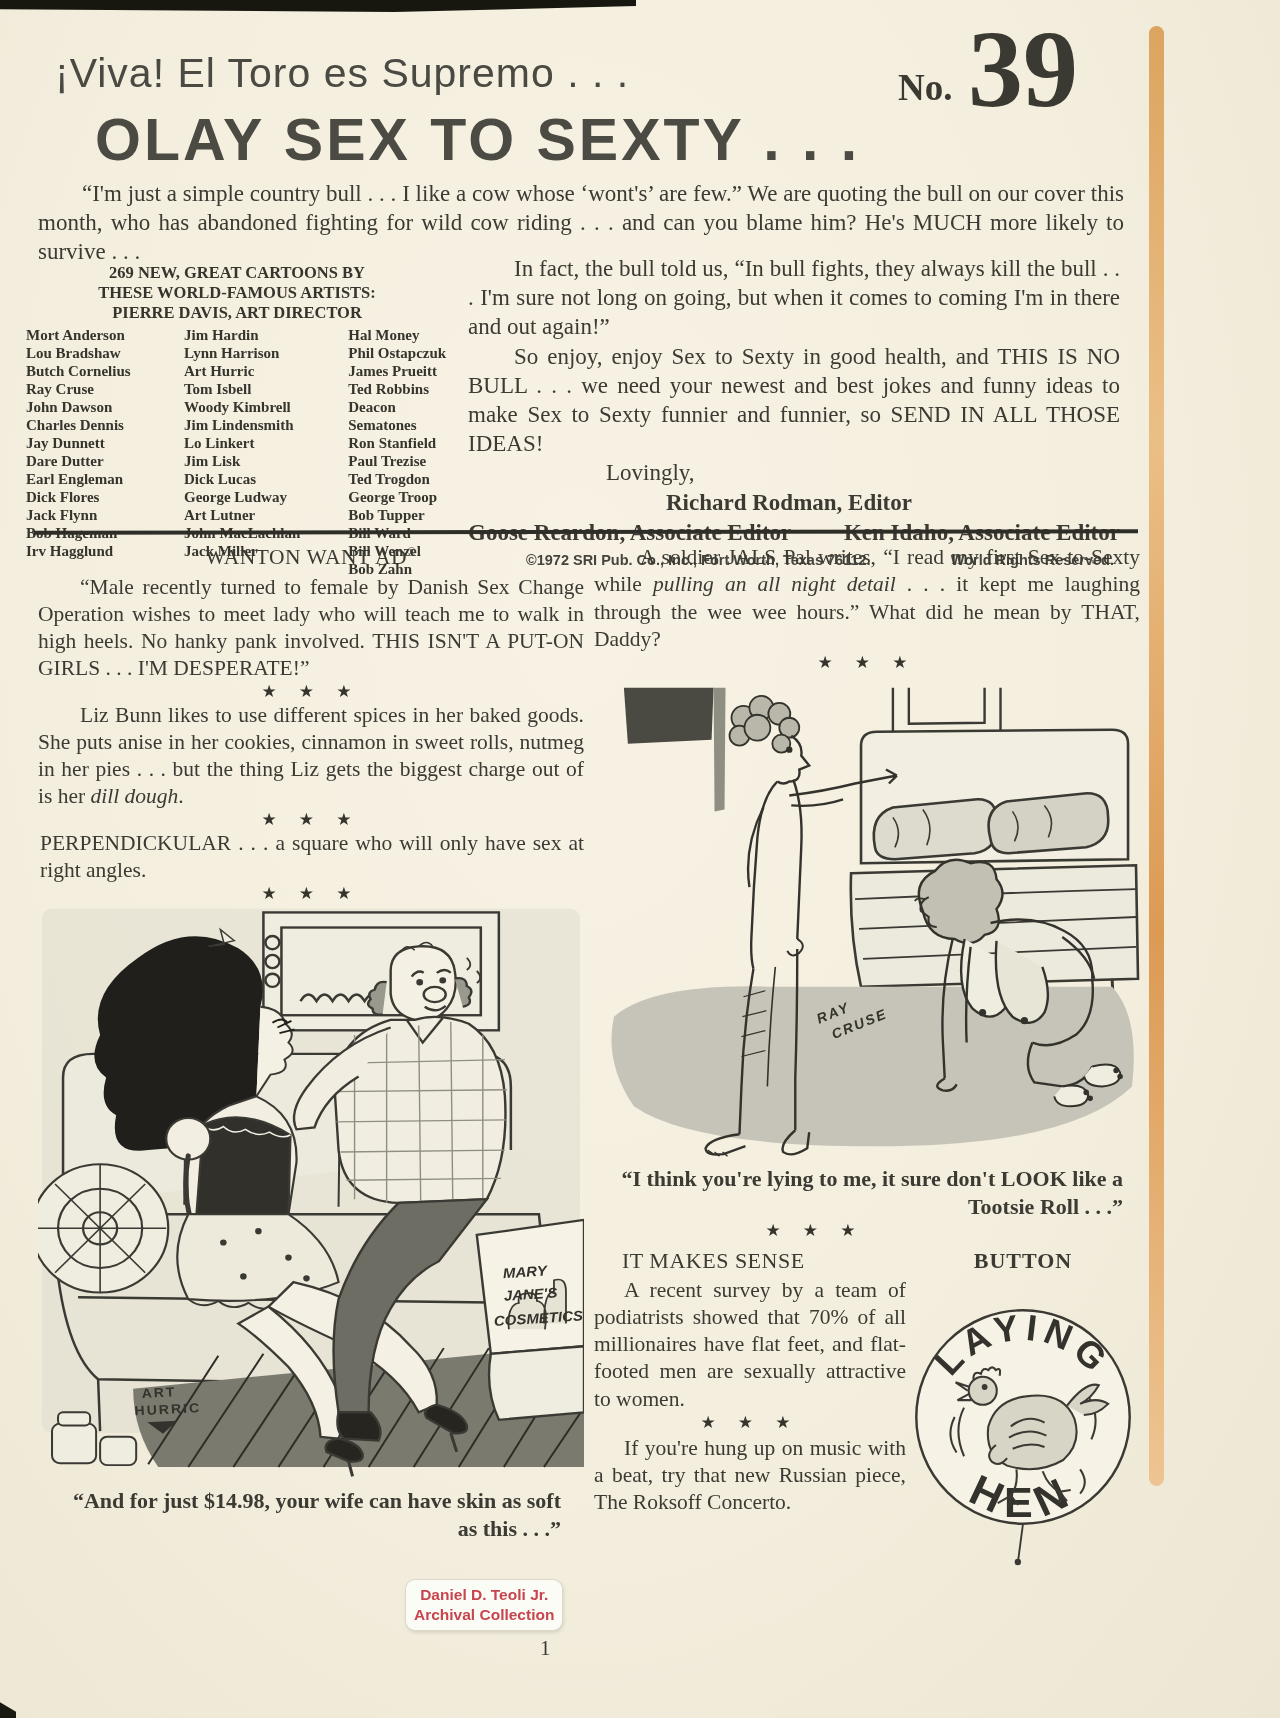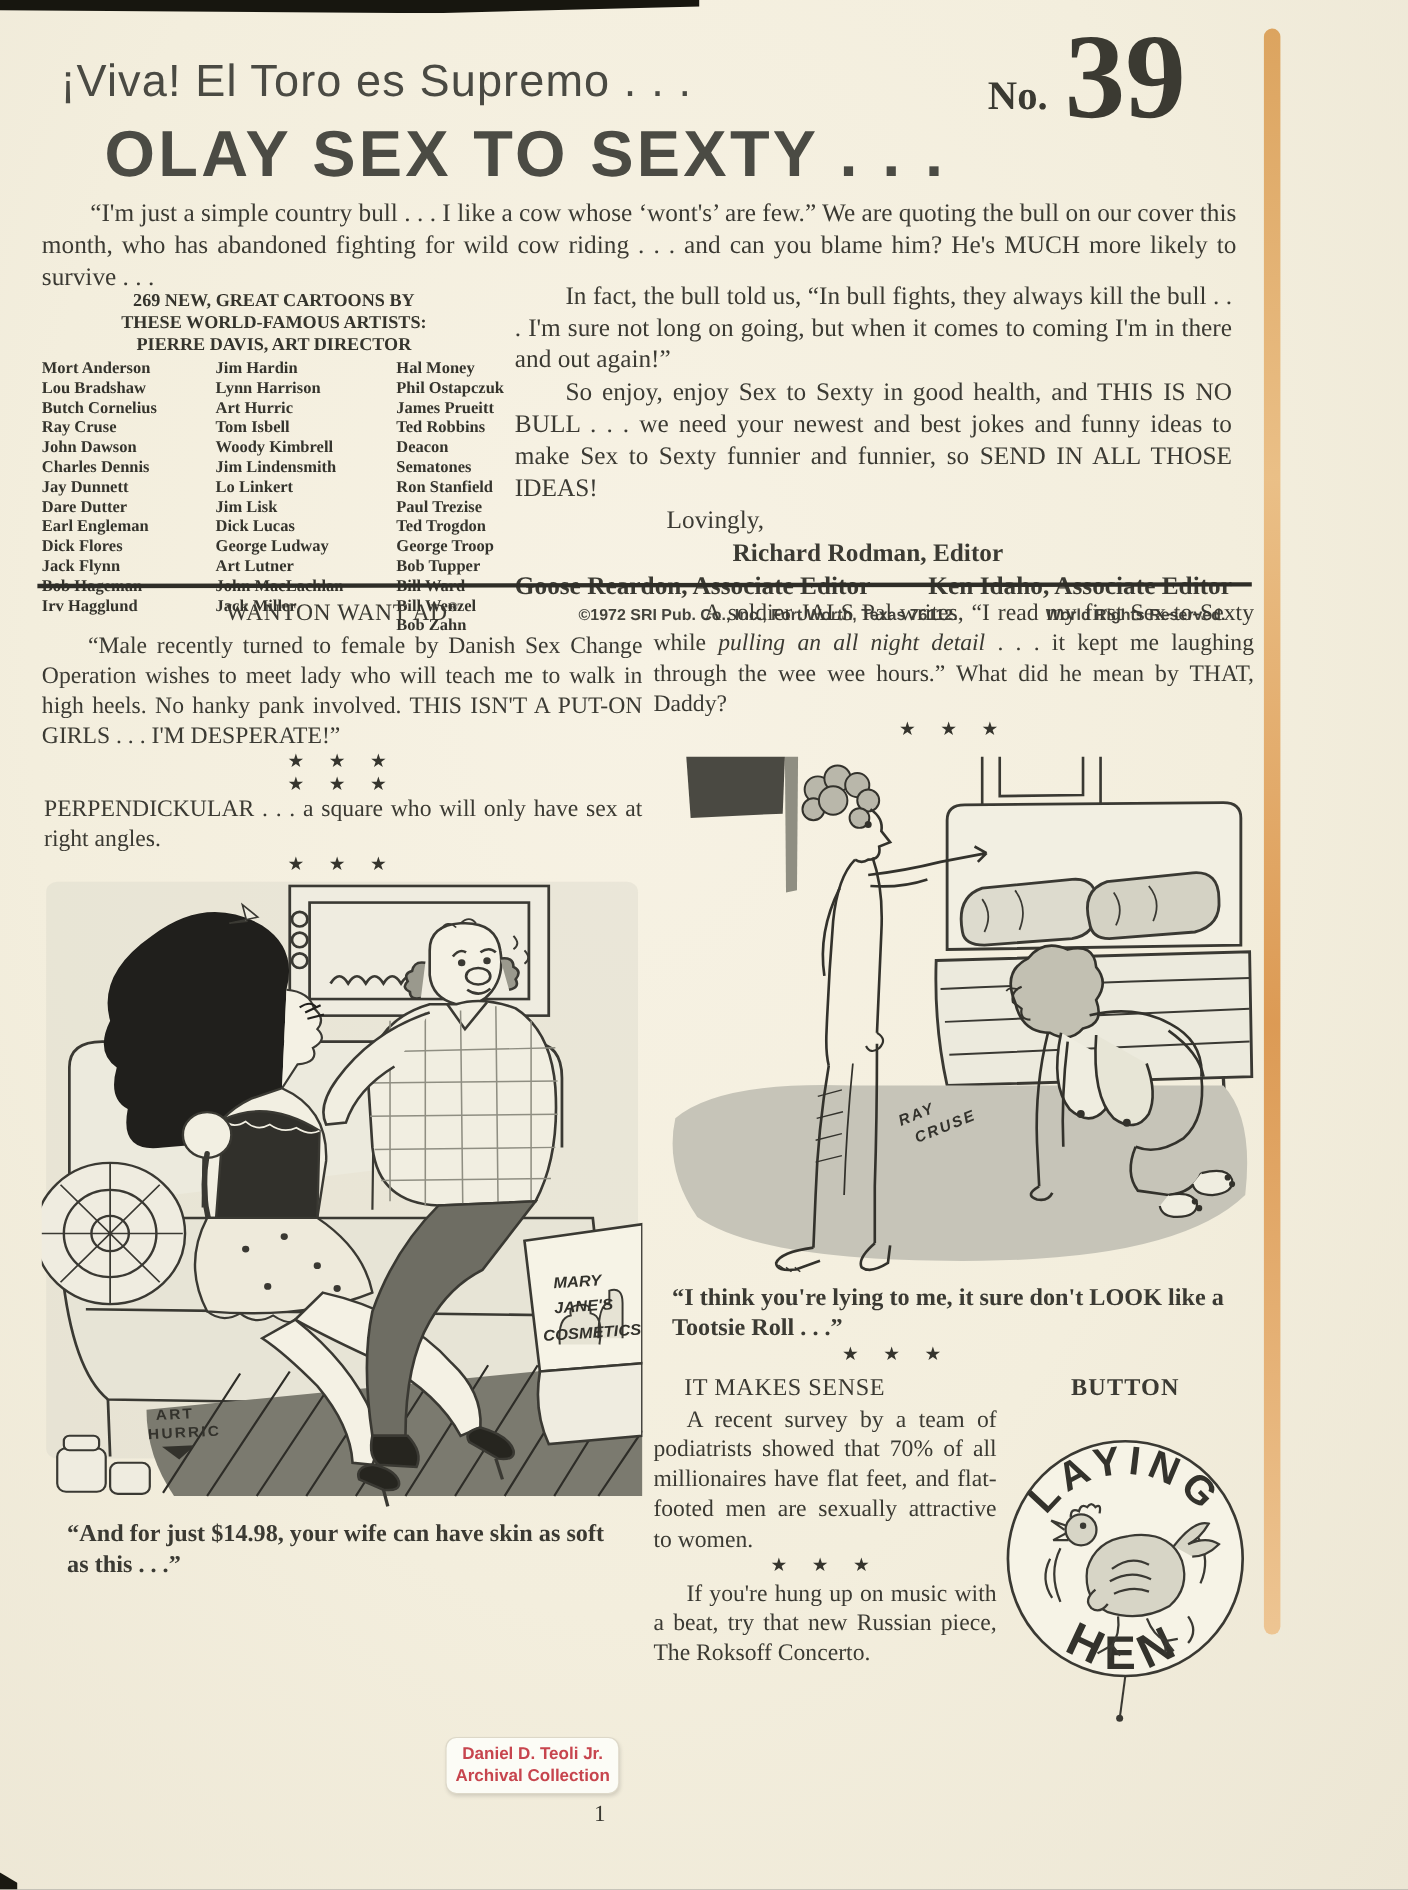--- a/index.html
+++ b/index.html
@@ -17,21 +17,21 @@
   .kicker{position:absolute;left:55px;top:50px;font-family:"Liberation Sans",sans-serif;
           font-size:41px;letter-spacing:1px;color:#4a4a43;}
   .big-title{position:absolute;left:95px;top:106px;font-family:"Liberation Sans",sans-serif;
           font-size:59px;font-weight:bold;letter-spacing:3px;color:#4b4b44;text-align:center;}
   .issue-no{position:absolute;left:898px;top:66px;font-size:37px;font-weight:bold;color:#3b3a32;}
   .issue-num{position:absolute;left:968px;top:14px;font-size:110px;font-weight:bold;color:#3b3a32;line-height:1;}
   
   .intro{position:absolute;left:38px;top:180px;width:1086px;font-size:23px;line-height:1.26;
          text-align:justify;text-indent:44px;}
   
-  .credits{position:absolute;left:38px;top:263px;width:422px;font-family:Liberation Serif, serif;}
+  .credits{position:absolute;left:26px;top:263px;width:422px;font-family:Liberation Serif, serif;}
   .credits-head{font-size:16.5px;font-weight:bold;text-align:center;line-height:1.22;white-space:pre-line;color:#35342d;}
   .credits-cols{display:flex;margin-top:3px;gap:44px;}
   .credits-col{font-size:15px;font-weight:bold;line-height:1.2;white-space:pre-line;color:#35342d;}
   .credits-col:nth-child(1){width:144px;}
   .credits-col:nth-child(2){width:152px;}
   .credits-col:nth-child(3){width:126px;}
   
   .editorial{position:absolute;left:468px;top:254px;width:652px;font-size:23px;line-height:1.27;}
   .editorial p{margin:0;text-align:justify;text-indent:46px;}
   .lovingly{margin-left:138px;}
@@ -42,21 +42,21 @@
   .rule{position:absolute;left:34px;top:530px;width:1104px;height:4px;background:#2e2d27;transform:rotate(-0.08deg);}
   
   .colL{position:absolute;left:38px;top:544px;width:546px;font-size:21.5px;line-height:1.26;}
   .colR{position:absolute;left:594px;top:544px;width:546px;font-size:21.5px;line-height:1.27;}
   .wantad-title{text-align:center;font-size:21.5px;letter-spacing:.5px;margin-bottom:3px;}
   .wantad-title sup{font-size:12px;}
   .para{margin:0;text-align:justify;}
   .ind{text-indent:42px;}
   .stars{text-align:center;font-size:17px;letter-spacing:9px;color:#35342d;margin:-1px 0 -1px;}
   .stars.shift{transform:translateX(-52px);}
-  .cap{font-weight:bold;text-align:left;font-size:22px;line-height:1.28;margin:4px auto 0;}
+  .cap{font-weight:bold;text-align:right;font-size:22px;line-height:1.28;margin:4px auto 0;}
   .cap1{width:500px;}
   .cap2{width:512px;margin-top:8px;}
   .cartoon{display:block;}
   .bottom-row{display:flex;margin-top:4px;}
   .ims-block{width:312px;}
   .ims-title{font-size:22px;letter-spacing:.5px;margin:2px 0 2px 28px;}
   .music{margin-top:2px;}
   .btn-block{width:234px;margin-left:0;}
   .btn-title{font-size:22px;font-weight:bold;text-align:center;letter-spacing:1px;margin:2px 0 6px;}
   .pagenum{position:absolute;left:540px;top:1636px;font-size:21px;color:#3b3a33;}
@@ -145,20 +145,21 @@
   </div>
 
   <div class="rule"></div>
 
   <div class="colL">
     <div class="wantad-title">
       <span>WANTON WANT AD</span><sup>®</sup>
     </div>
     <p class="para ind">“Male recently turned to female by Danish Sex Change Operation wishes to meet lady who will teach me to walk in high heels. No hanky pank involved. THIS ISN'T A PUT-ON GIRLS . . . I'M DESPERATE!”</p>
     <div class="stars">★ ★ ★</div>
+    <p class="para ind"><span>Liz Bunn likes to use different spices in her baked goods. She puts anise in her cookies, cinnamon in sweet rolls, nutmeg in her pies . . . but the thing Liz gets the biggest charge out of is her </span><i>dill dough</i><span>.</span></p>
     <div class="stars">★ ★ ★</div>
     <p class="para" style="padding-left:2px;">PERPENDICKULAR . . . a square who will only have sex at right angles.</p>
     <div class="stars">★ ★ ★</div>
 
     <svg class="cartoon" width="546" height="580" viewBox="0 0 545 615" preserveAspectRatio="none">
       <rect x="4" y="6" width="537" height="556" rx="10" fill="#dbd9cc" opacity="0.45"></rect>
       <g stroke="#3a3933" fill="none" stroke-width="2.5">
         <rect x="225" y="10" width="235" height="125" fill="#efece0"></rect>
         <rect x="243" y="26" width="199" height="93"></rect>
         <circle cx="234" cy="42" r="7"></circle>

